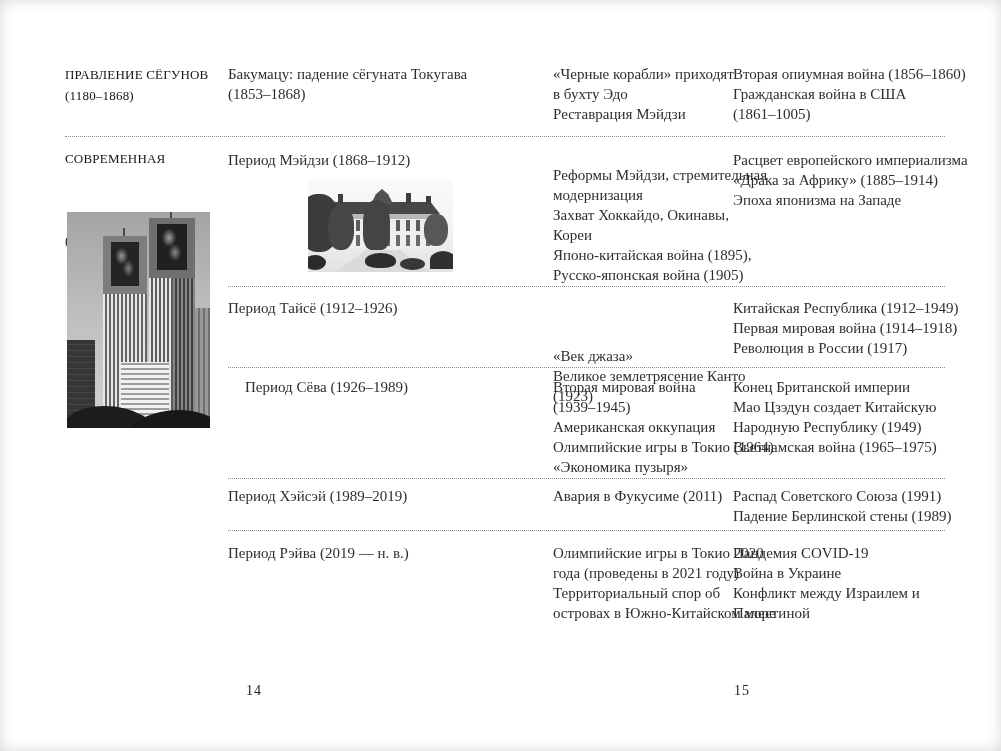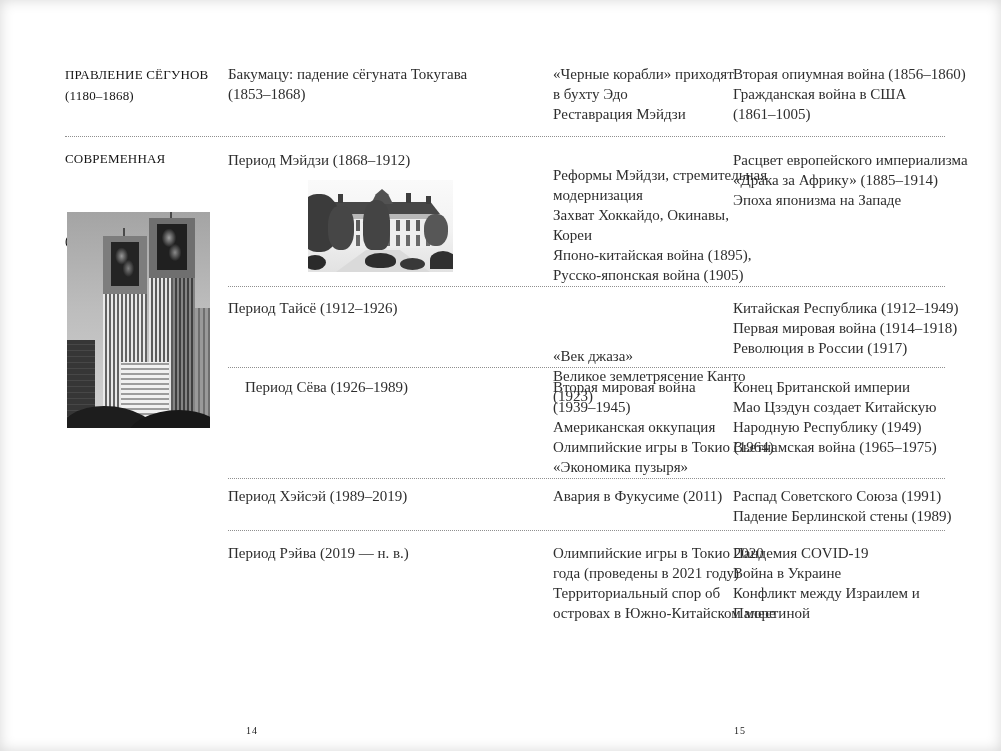--- a/index.html
+++ b/index.html
@@ -5,21 +5,21 @@
   html,body{margin:0;padding:0;background:#dcdcdc;}
   .page{
     position:relative;width:1001px;height:751px;background:#ffffff;
     font-family:"Liberation Serif","DejaVu Serif",serif;color:#2e2e2e;
     overflow:hidden;box-shadow:inset 0 0 14px rgba(0,0,0,.16);
   }
   .era{position:absolute;font-weight:normal;font-size:13px;line-height:21px;color:#141414;letter-spacing:.2px;}
   .era .ln2{padding-left:7px;margin-top:40px;}
   .cell{position:absolute;font-size:15px;line-height:20px;white-space:pre-line;}
   .dotted{position:absolute;height:0;border-top:1px dotted #8f8f8f;}
-  .pagenum{position:absolute;font-size:10px;letter-spacing:1px;color:#222;margin-top:42px;}
+  .pagenum{position:absolute;font-size:14px;letter-spacing:1px;color:#222;}
   .photo{position:absolute;overflow:hidden;}
   .photo *{position:absolute;}
   
   .photo-tower{left:67px;top:212px;width:143px;height:216px;
     background:linear-gradient(180deg,#a4a4a4 0%,#bdbdbd 45%,#d3d3d3 100%);}
   .t-bldg-left{left:0;top:128px;width:28px;height:88px;
     background:repeating-linear-gradient(0deg,#363636 0 5px,#474747 5px 6px);}
   .t-bldg-right{left:128px;top:96px;width:15px;height:120px;
     background:repeating-linear-gradient(90deg,#9a9a9a 0 3px,#6f6f6f 3px 5px);}
   .t-ant-l{left:56px;top:16px;width:2px;height:9px;background:#4a4a4a;}

